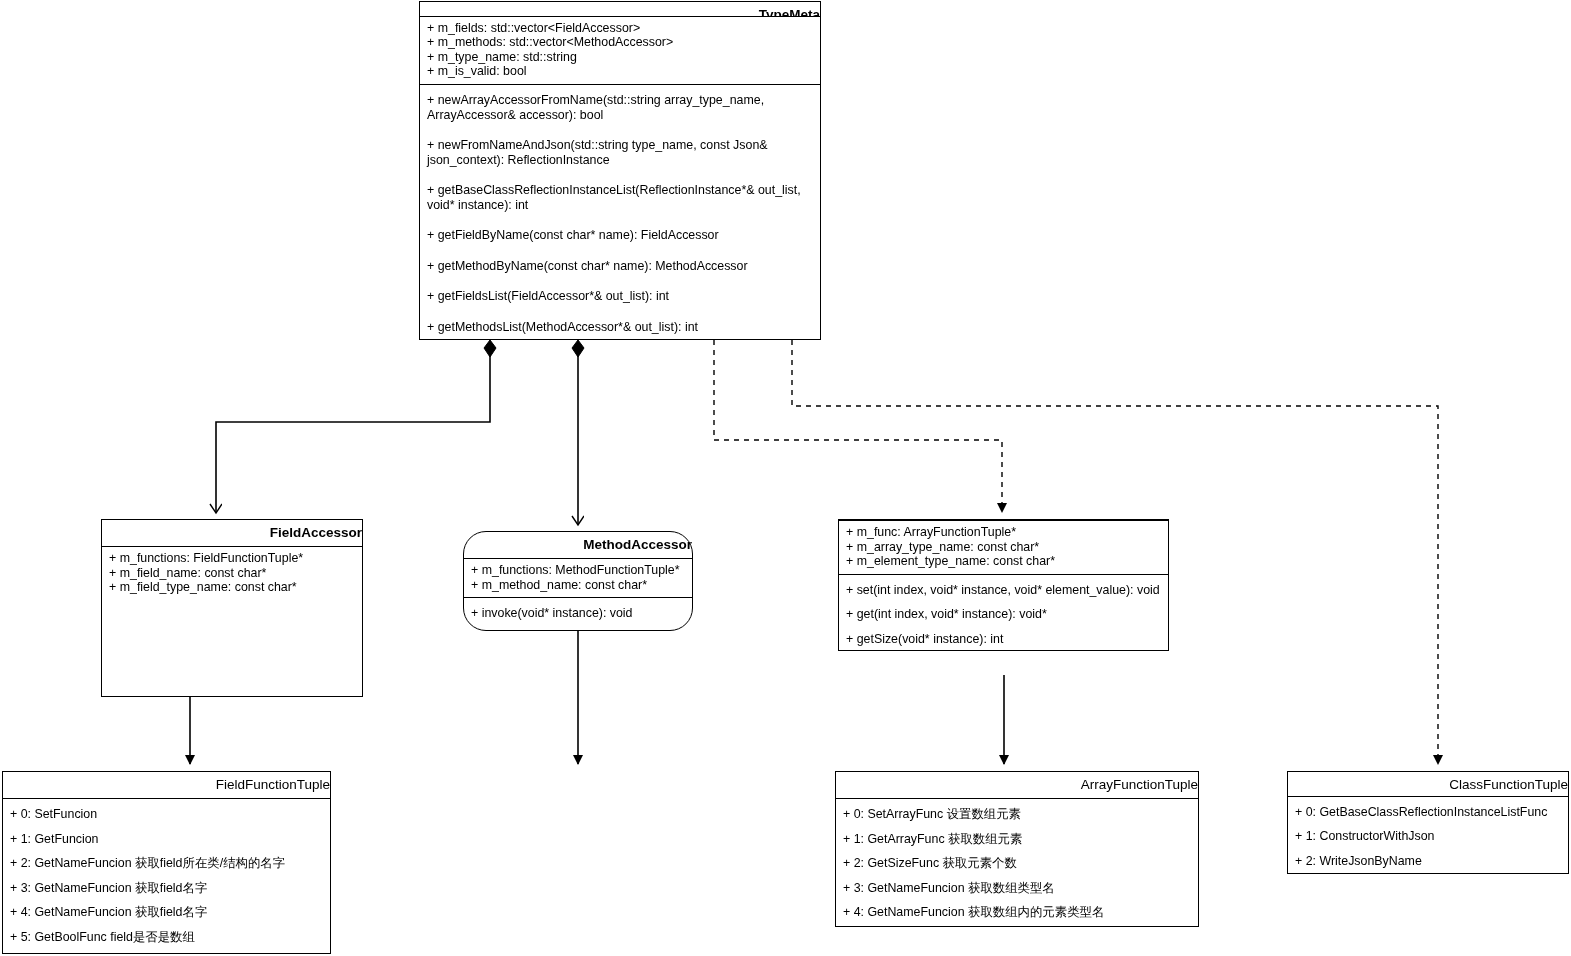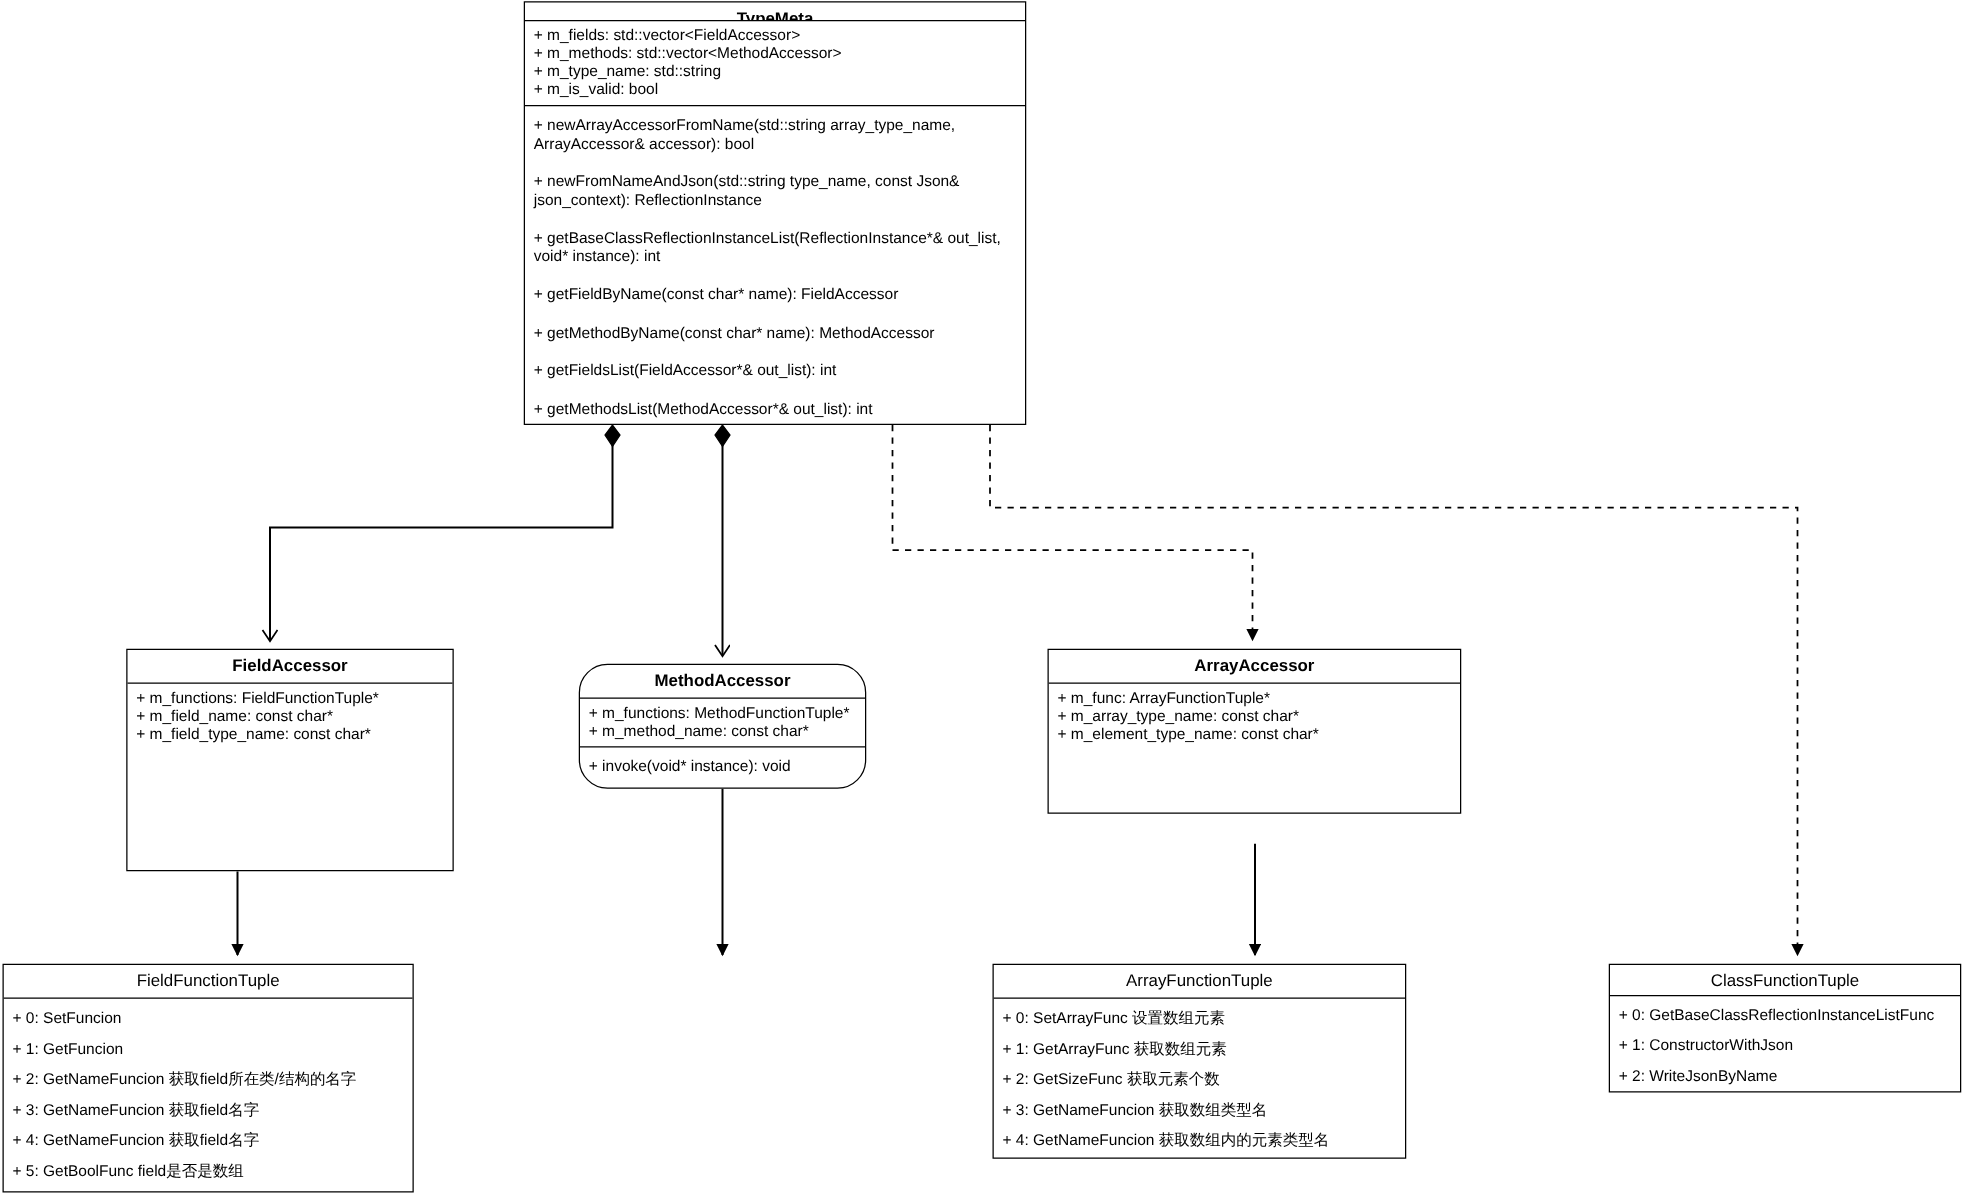--- a/index.html
+++ b/index.html
@@ -13,21 +13,21 @@
 
   .uml-class{
     position:absolute;
     box-sizing:border-box;
     border:1.4px solid #000;
     background:#fff;
     display:flex;flex-direction:column;
   }
   .uml-title{
     box-sizing:border-box;
-    text-align:center;
+    text-align:right;
     font-size:13.5px;
     line-height:25px;
     height:26px;
     white-space:nowrap;
     overflow:hidden;
   }
   .uml-title.bold{font-weight:bold;}
   .uml-section{
     box-sizing:border-box;
     border-top:1.4px solid #000;
@@ -130,36 +130,41 @@
     </div>
   </div>
 
   <div class="uml-class" style="left:838px;top:519px;width:331px;height:132px;">
     <div class="uml-title bold">ArrayAccessor</div>
     <div class="uml-section compact" style="padding:4px 6px 5px 7px;">
       <p class="member">+ m_func: ArrayFunctionTuple*</p>
       <p class="member">+ m_array_type_name: const char*</p>
       <p class="member">+ m_element_type_name: const char*</p>
     </div>
+    <div class="uml-section spaced" style="padding:8px 6px 5px 7px;">
+      <p class="member">+ set(int index, void* instance, void* element_value): void</p>
+      <p class="member">+ get(int index, void* instance): void*</p>
+      <p class="member">+ getSize(void* instance): int</p>
+    </div>
   </div>
 
   <div class="uml-class" style="left:2px;top:771px;width:329px;height:183px;">
     <div class="uml-title">FieldFunctionTuple</div>
     <div class="uml-section spaced" style="padding:8px 6px 5px 7px;">
       <p class="member">+ 0: SetFuncion</p>
       <p class="member">+ 1: GetFuncion</p>
       <p class="member">+ 2: GetNameFuncion 获取field所在类/结构的名字</p>
       <p class="member">+ 3: GetNameFuncion 获取field名字</p>
       <p class="member">+ 4: GetNameFuncion 获取field名字</p>
       <p class="member">+ 5: GetBoolFunc field是否是数组</p>
     </div>
   </div>
 
 
-  <div class="uml-class" style="left:794px;top:771px;width:331px;height:156px;">
+  <div class="uml-class" style="left:835px;top:771px;width:364px;height:156px;">
     <div class="uml-title">ArrayFunctionTuple</div>
     <div class="uml-section spaced" style="padding:8px 6px 5px 7px;">
       <p class="member">+ 0: SetArrayFunc 设置数组元素</p>
       <p class="member">+ 1: GetArrayFunc 获取数组元素</p>
       <p class="member">+ 2: GetSizeFunc 获取元素个数</p>
       <p class="member">+ 3: GetNameFuncion 获取数组类型名</p>
       <p class="member">+ 4: GetNameFuncion 获取数组内的元素类型名</p>
     </div>
   </div>
 

